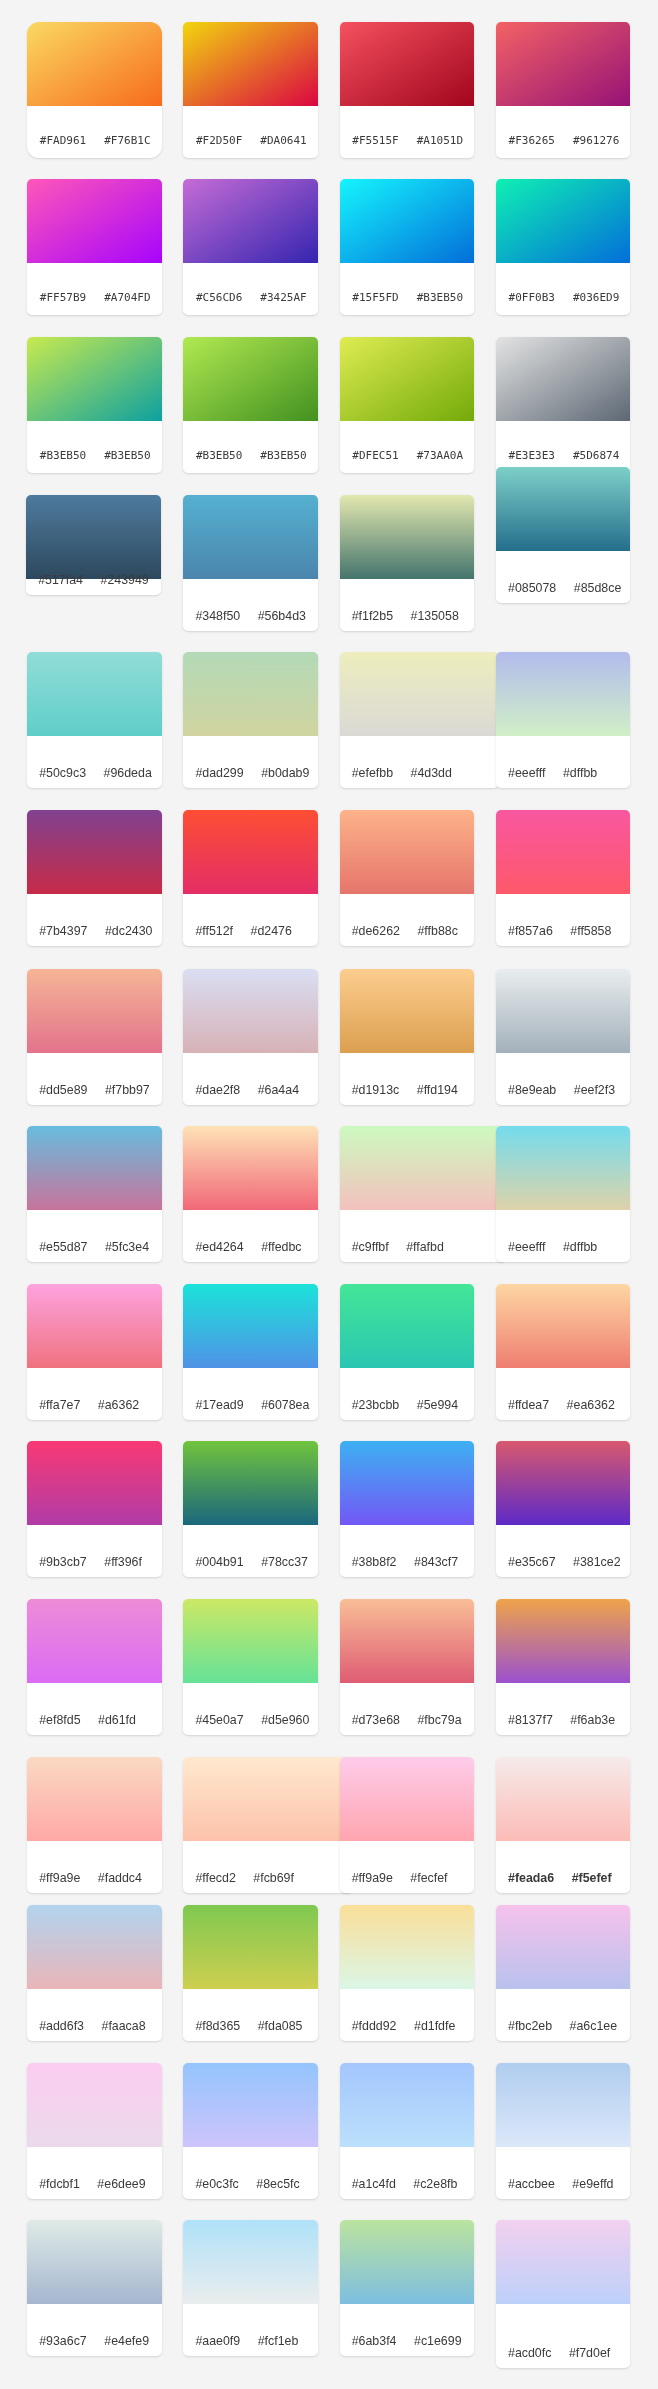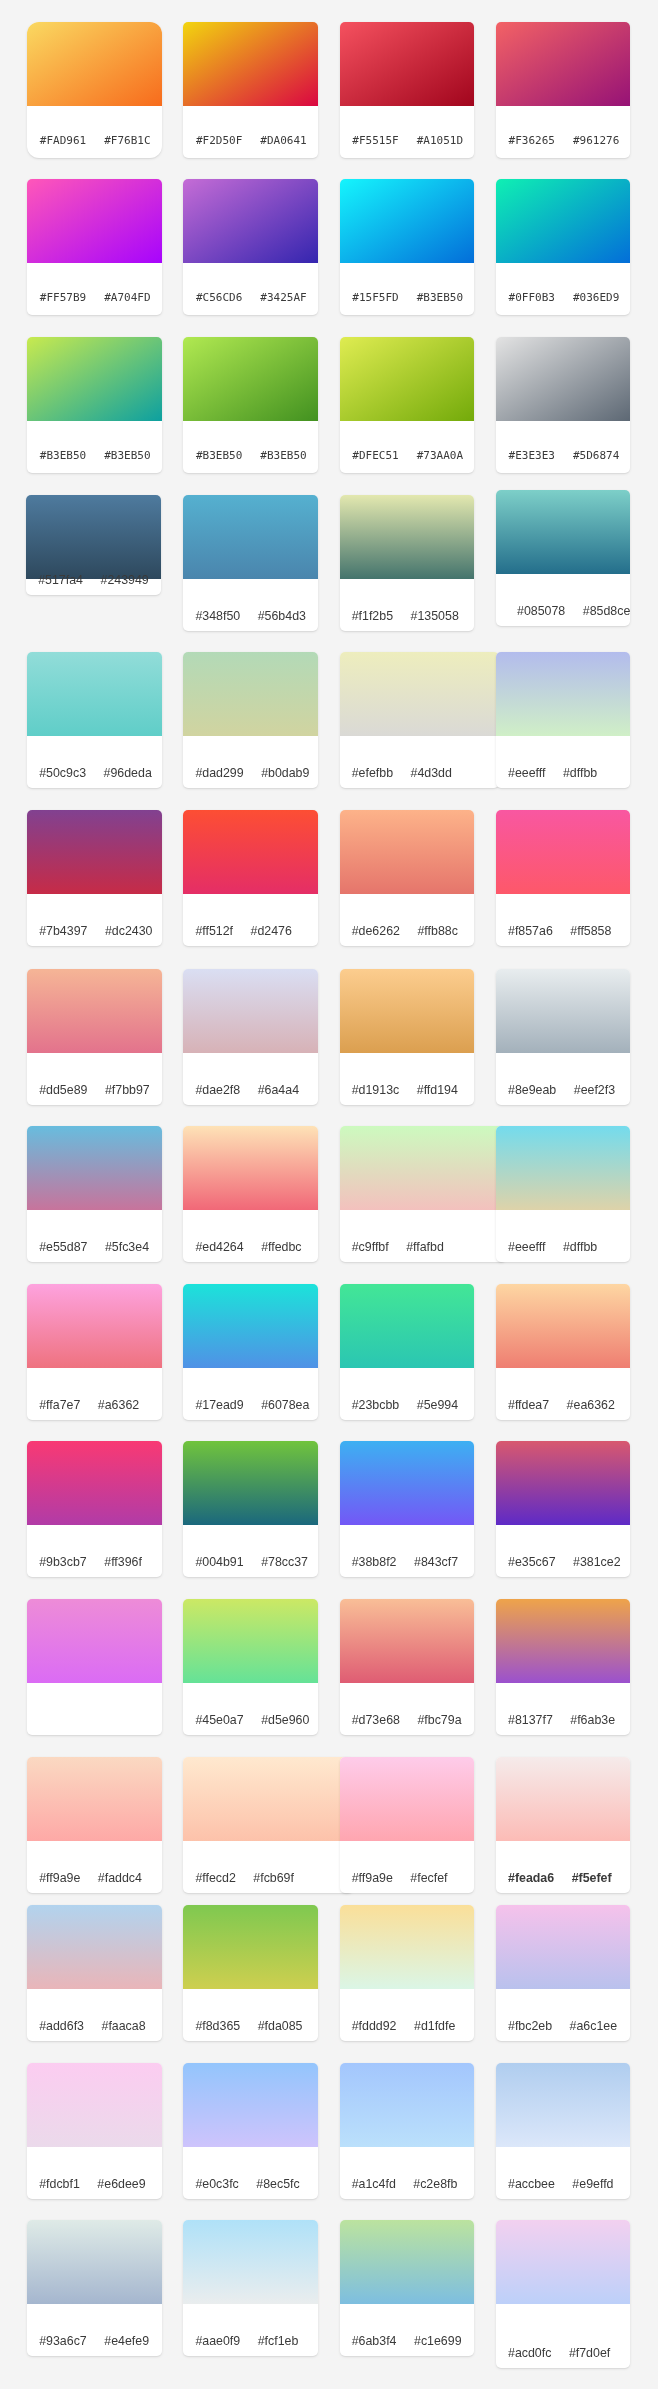--- a/index.html
+++ b/index.html
@@ -90,21 +90,21 @@
       <div class="labels"><span class="hex">#517fa4</span><span class="gap"></span><span class="hex">#243949</span></div>
     </div>
     <div class="card sans" style="left: 183.2px; top: 495px; width: 134.5px; height: 136px;">
       <div class="swatch" style="height: 84px; background: linear-gradient(rgb(86, 180, 211) -9%, rgb(71, 120, 162) 131%);"></div>
       <div class="labels"><span class="hex">#348f50</span><span class="gap"></span><span class="hex">#56b4d3</span></div>
     </div>
     <div class="card sans" style="left: 339.5px; top: 495px; width: 134.5px; height: 136px;">
       <div class="swatch" style="height: 84px; background: linear-gradient(rgb(241, 242, 181) -9%, rgb(19, 80, 88) 131%);"></div>
       <div class="labels"><span class="hex">#f1f2b5</span><span class="gap"></span><span class="hex">#135058</span></div>
     </div>
-    <div class="card sans" style="left: 495.8px; top: 490px; width: 134.5px; height: 136px; text-align: right;">
+    <div class="card sans" style="left: 495.8px; top: 467px; width: 134.5px; height: 136px;">
       <div class="swatch" style="height: 84px; background: linear-gradient(rgb(133, 216, 206) -9%, rgb(8, 80, 120) 131%);"></div>
       <div class="labels"><span class="hex">#085078</span><span class="gap"></span><span class="hex">#85d8ce</span></div>
     </div>
     <div class="card sans" style="left: 27px; top: 652px; width: 134.5px; height: 136px;">
       <div class="swatch" style="height: 84px; background: linear-gradient(rgb(150, 222, 218) -9%, rgb(80, 201, 195) 131%);"></div>
       <div class="labels"><span class="hex">#50c9c3</span><span class="gap"></span><span class="hex">#96deda</span></div>
     </div>
     <div class="card sans" style="left: 183.2px; top: 652px; width: 134.5px; height: 136px;">
       <div class="swatch" style="height: 84px; background: linear-gradient(rgb(176, 218, 185) -9%, rgb(218, 210, 153) 131%);"></div>
       <div class="labels"><span class="hex">#dad299</span><span class="gap"></span><span class="hex">#b0dab9</span></div>
@@ -192,20 +192,21 @@
     <div class="card sans" style="left: 339.5px; top: 1441px; width: 134.5px; height: 136px;">
       <div class="swatch" style="height: 84px; background: linear-gradient(rgb(56, 184, 242) -9%, rgb(132, 60, 247) 131%);"></div>
       <div class="labels"><span class="hex">#38b8f2</span><span class="gap"></span><span class="hex">#843cf7</span></div>
     </div>
     <div class="card sans" style="left: 495.8px; top: 1441px; width: 134.5px; height: 136px;">
       <div class="swatch" style="height: 84px; background: linear-gradient(rgb(227, 92, 103) -9%, rgb(56, 28, 226) 131%);"></div>
       <div class="labels"><span class="hex">#e35c67</span><span class="gap"></span><span class="hex">#381ce2</span></div>
     </div>
     <div class="card sans" style="left: 27px; top: 1599px; width: 134.5px; height: 136px;">
       <div class="swatch" style="height: 84px; background: linear-gradient(rgb(239, 143, 213) -9%, rgb(213, 97, 253) 131%);"></div>
+      <div class="labels"><span class="hex">#ef8fd5</span><span class="gap"></span><span class="hex">#d61fd</span></div>
     </div>
     <div class="card sans" style="left: 183.2px; top: 1599px; width: 134.5px; height: 136px;">
       <div class="swatch" style="height: 84px; background: linear-gradient(rgb(213, 233, 96) -9%, rgb(69, 224, 167) 131%);"></div>
       <div class="labels"><span class="hex">#45e0a7</span><span class="gap"></span><span class="hex">#d5e960</span></div>
     </div>
     <div class="card sans" style="left: 339.5px; top: 1599px; width: 134.5px; height: 136px;">
       <div class="swatch" style="height: 84px; background: linear-gradient(rgb(251, 199, 154) -9%, rgb(215, 62, 104) 131%);"></div>
       <div class="labels"><span class="hex">#d73e68</span><span class="gap"></span><span class="hex">#fbc79a</span></div>
     </div>
     <div class="card sans" style="left: 495.8px; top: 1599px; width: 134.5px; height: 136px;">

